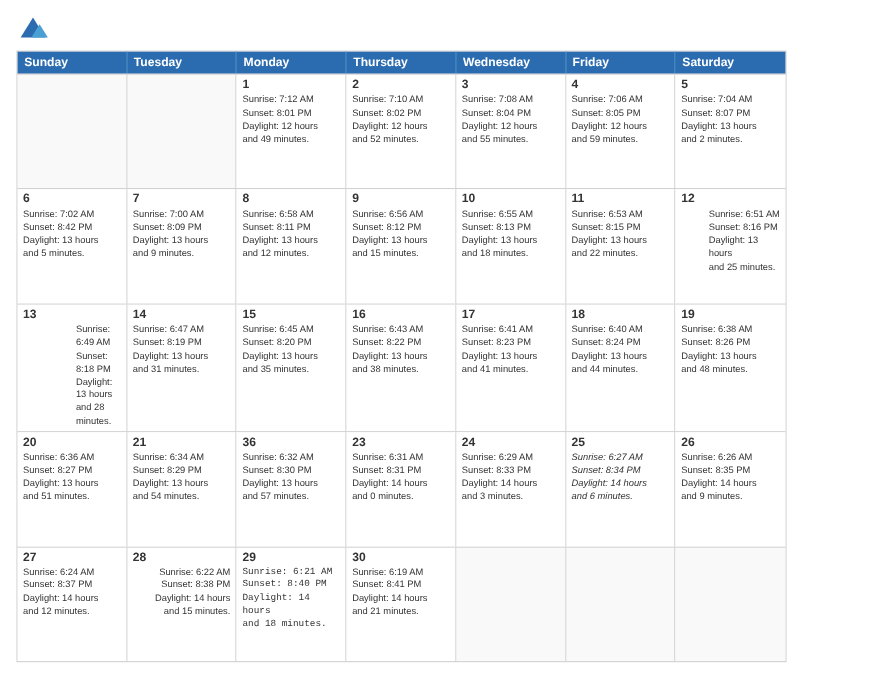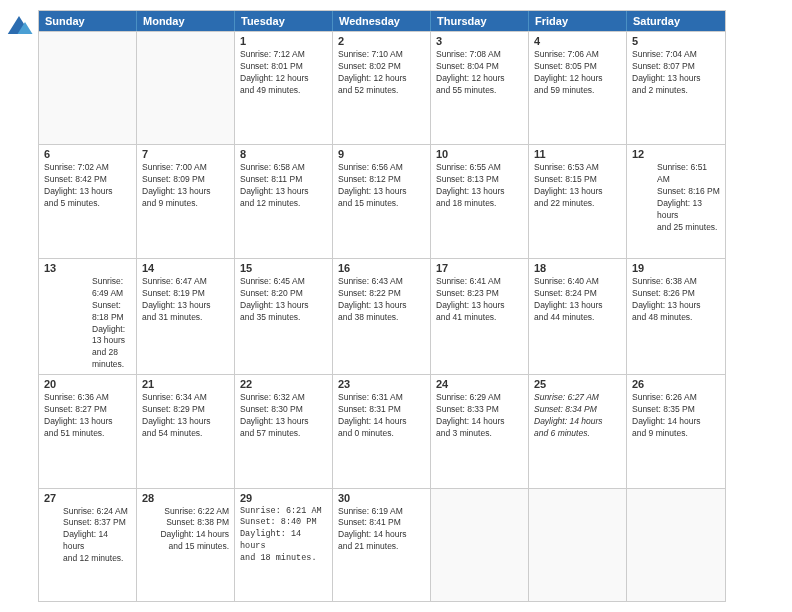--- a/index.html
+++ b/index.html
@@ -6,23 +6,23 @@
     body {
       width: 792px;
       height: 612px;
       font-family: Arial, sans-serif;
       background: #fff;
       overflow: hidden;
     }
     .page {
       width: 730px;
       height: 612px;
-      padding: 10px 4px;
-      display: flex;
-      flex-direction: row;
+      padding: 10px 15px;
+      display: flex;
+      flex-direction: column;
     }
     .header {
       display: flex;
       justify-content: space-between;
       align-items: flex-start;
       margin-bottom: 6px;
     }
     .logo {
       display: flex;
       align-items: center;
@@ -120,24 +120,24 @@
     </div>
     <div class="title-section">
       <div class="main-title"></div>
       <div class="subtitle"></div>
     </div>
   </div>
 
   <div class="calendar">
     <div class="cal-header" id="cal-header">
         <div class="cal-header-cell">Sunday</div>
+        <div class="cal-header-cell">Tuesday</div>
         <div class="cal-header-cell">Monday</div>
-        <div class="cal-header-cell">Tuesday</div>
+        <div class="cal-header-cell">Thursday</div>
         <div class="cal-header-cell">Wednesday</div>
-        <div class="cal-header-cell">Thursday</div>
         <div class="cal-header-cell">Friday</div>
         <div class="cal-header-cell">Saturday</div>
       </div>
     <div class="cal-body" id="cal-body">
         <div class="cal-row">
           <div class="cal-cell empty"></div>
           <div class="cal-cell empty"></div>
           <div class="cal-cell">
             <div class="day-num">1</div>
             <div class="day-info" style="white-space: pre-line;">Sunrise: 7:12 AM
@@ -285,21 +285,21 @@
 and 51 minutes.</div>
           </div>
           <div class="cal-cell">
             <div class="day-num">21</div>
             <div class="day-info" style="white-space: pre-line;">Sunrise: 6:34 AM
 Sunset: 8:29 PM
 Daylight: 13 hours
 and 54 minutes.</div>
           </div>
           <div class="cal-cell">
-            <div class="day-num">22</div>
+            <div class="day-num">36</div>
             <div class="day-info" style="white-space: pre-line;">Sunrise: 6:32 AM
 Sunset: 8:30 PM
 Daylight: 13 hours
 and 57 minutes.</div>
           </div>
           <div class="cal-cell">
             <div class="day-num">23</div>
             <div class="day-info" style="white-space: pre-line;">Sunrise: 6:31 AM
 Sunset: 8:31 PM
 Daylight: 14 hours
@@ -323,21 +323,21 @@
             <div class="day-num">26</div>
             <div class="day-info" style="white-space: pre-line;">Sunrise: 6:26 AM
 Sunset: 8:35 PM
 Daylight: 14 hours
 and 9 minutes.</div>
           </div>
         </div>
         <div class="cal-row">
           <div class="cal-cell">
             <div class="day-num">27</div>
-            <div class="day-info" style="white-space: pre-line; margin-left: 19px;">Sunrise: 6:24 AM
+            <div class="day-info" style="white-space: pre-line;">Sunrise: 6:24 AM
 Sunset: 8:37 PM
 Daylight: 14 hours
 and 12 minutes.</div>
           </div>
           <div class="cal-cell">
             <div class="day-num">28</div>
             <div class="day-info" style="white-space: pre-line; text-align: right;">Sunrise: 6:22 AM
 Sunset: 8:38 PM
 Daylight: 14 hours
 and 15 minutes.</div>

